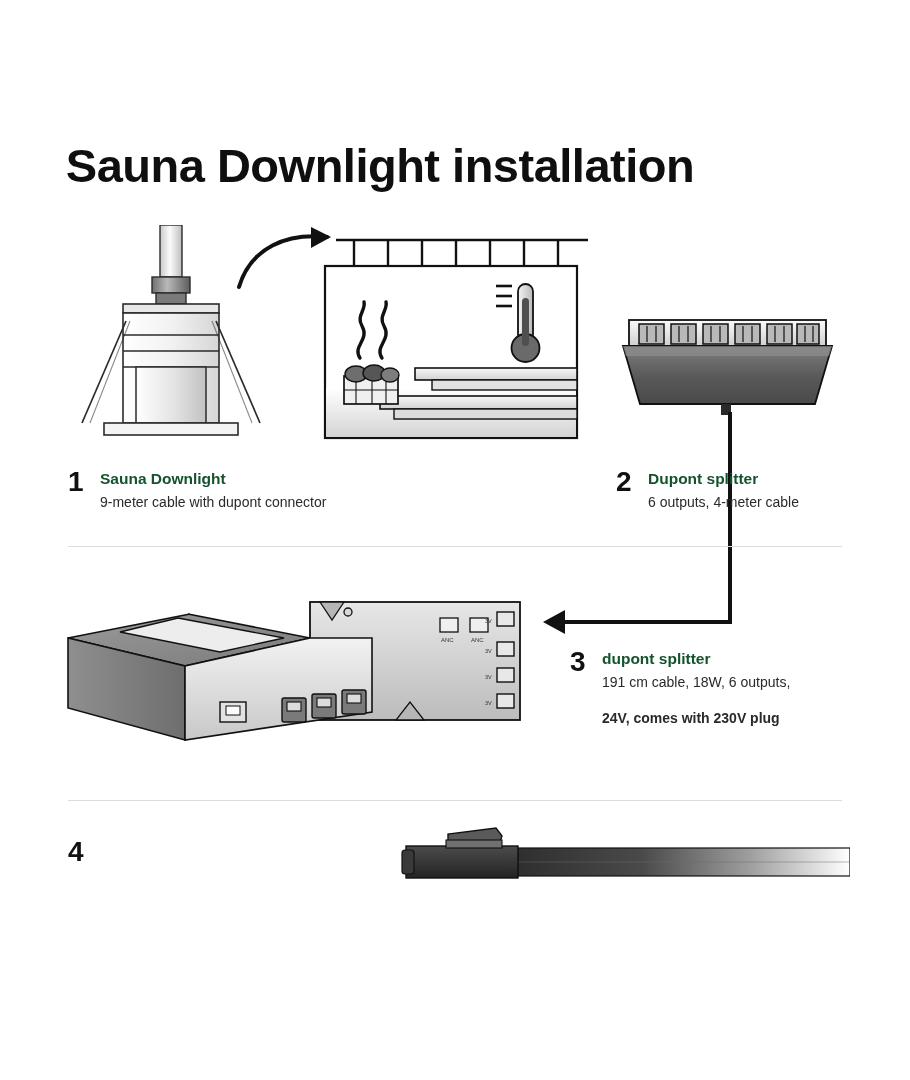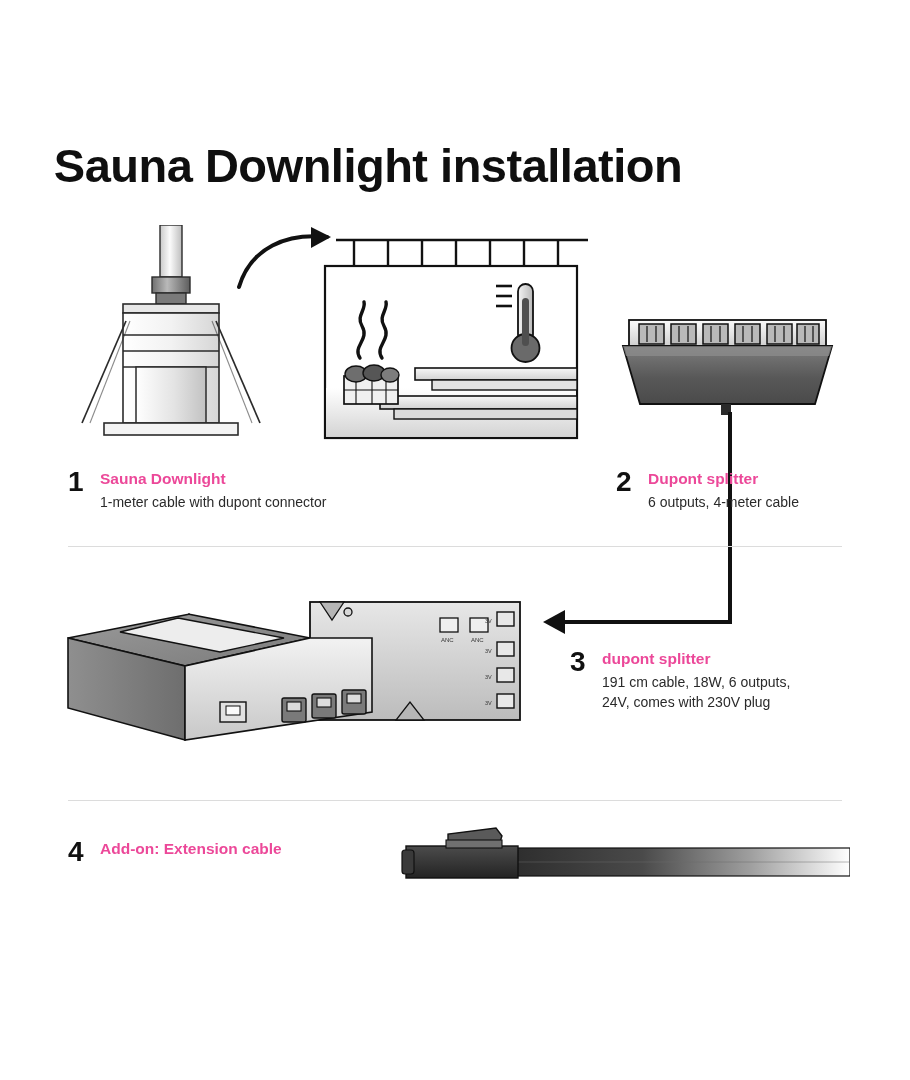--- a/index.html
+++ b/index.html
@@ -17,21 +17,21 @@
   }
   .page {
     position: relative;
     width: 910px;
     height: 1080px;
   }
 
   
   .title {
     position: absolute;
-    left: 4px;
+    left: 16px;
     top: 138px;
     width: 728px;
     text-align: center;
     font-size: 47px;
     font-weight: bold;
     letter-spacing: -0.5px;
     color: #0f0f0f;
   }
 
   
@@ -48,21 +48,21 @@
     line-height: 1;
   }
   .caption .txt {
     position: absolute;
     left: 32px;
     top: 0;
   }
   .caption .head {
     font-size: 15.5px;
     font-weight: bold;
-    color: #ec4899;
+    color: #14532d;
     line-height: 1.42;
   }
   .caption .sub {
     font-size: 14px;
     font-weight: normal;
     color: #2a2a2a;
     line-height: 1.45;
     margin-top: 2px;
   }
 
@@ -250,21 +250,21 @@
     <svg width="230" height="225" viewBox="0 0 230 225">
       <path d="M205 0 L205 210 L30 210" stroke="#111" stroke-width="4" fill="none"></path>
       <path d="M40 198 L18 210 L40 222 Z" fill="#111"></path>
     </svg>
   </div>
 
   <div class="caption" style="left:68px; top:468px; width:330px;">
     <div class="num">1</div>
     <div class="txt">
       <div class="head">Sauna Downlight</div>
-      <div class="sub">1-meter cable with dupont connector</div>
+      <div class="sub">9-meter cable with dupont connector</div>
     </div>
   </div>
 
   <div class="caption" style="left:616px; top:468px; width:280px;">
     <div class="num">2</div>
     <div class="txt">
       <div class="head">Dupont splitter</div>
       <div class="sub">6 outputs, 4-meter cable</div>
     </div>
   </div>
@@ -340,30 +340,29 @@
       <rect x="160" y="112" width="26" height="20" fill="#e2e2e2" stroke="#111" stroke-width="1.4"></rect>
       <rect x="166" y="116" width="14" height="9" fill="#fbfbfb" stroke="#111" stroke-width="1"></rect>
     </svg>
   </div>
 
   <div class="caption" style="left:570px; top:648px; width:300px;">
     <div class="num">3</div>
     <div class="txt">
       <div class="head">dupont splitter</div>
       <div class="sub">191 cm cable, 18W, 6 outputs,</div>
-      <div class="sub" style="margin-top:0;">24V, comes with 230V plug</div>
+      <div class="sub" style="margin-top:16px;font-weight:bold;">24V, comes with 230V plug</div>
     </div>
   </div>
 
   <div class="rule" style="left:68px; top:800px; width:774px;"></div>
 
   <div class="caption" style="left:68px; top:838px; width:330px;">
     <div class="num">4</div>
     <div class="txt">
-      <div class="head">Add-on: Extension cable</div>
     </div>
   </div>
 
   <div class="art" style="left:390px; top:820px; width:460px; height:90px;">
     <svg width="460" height="90" viewBox="0 0 460 90">
       <defs>
         <linearGradient id="gFlat" x1="0" y1="0" x2="1" y2="0">
           <stop offset="0%" stop-color="#2e2e2e"></stop>
           <stop offset="38%" stop-color="#4a4a4a"></stop>
           <stop offset="70%" stop-color="#9e9e9e"></stop>

